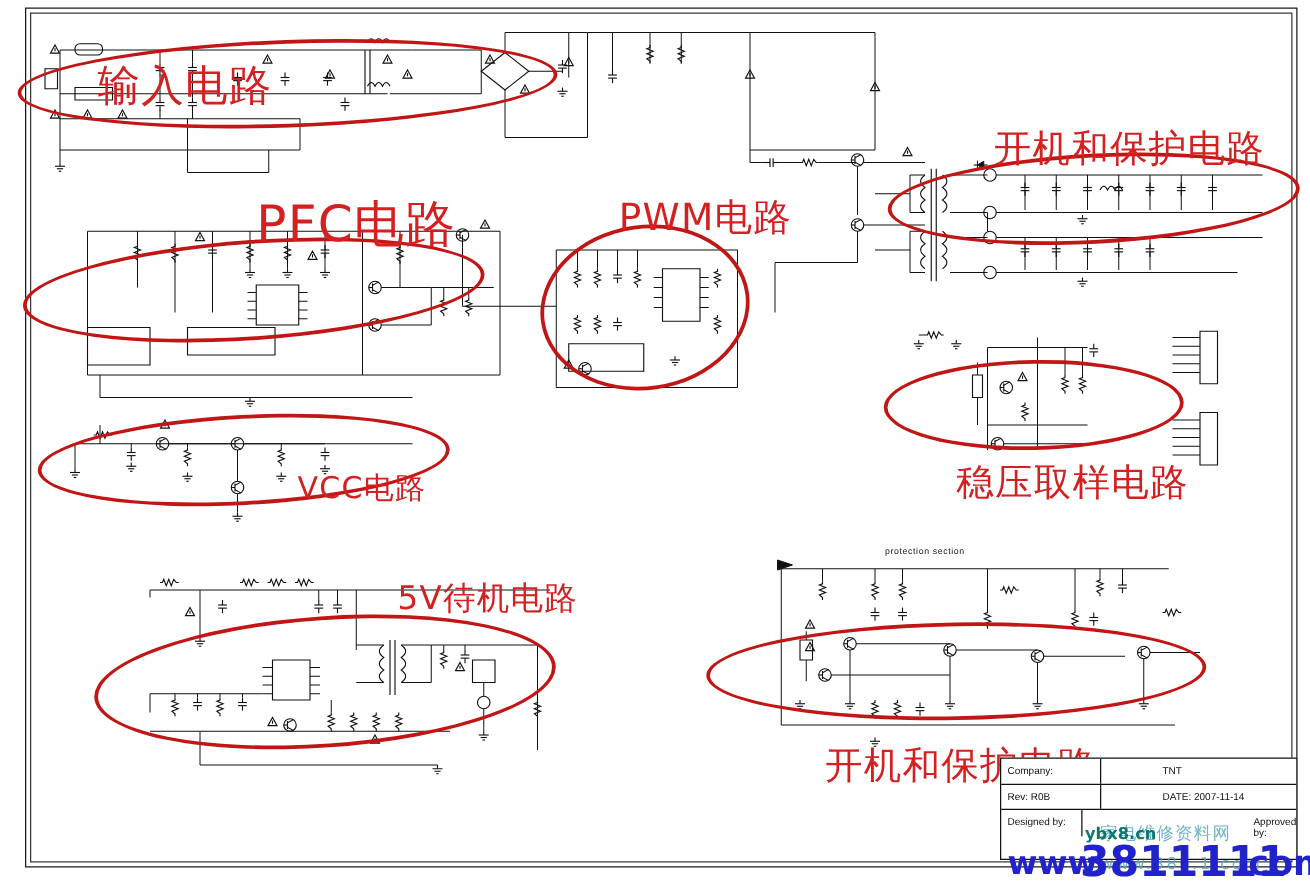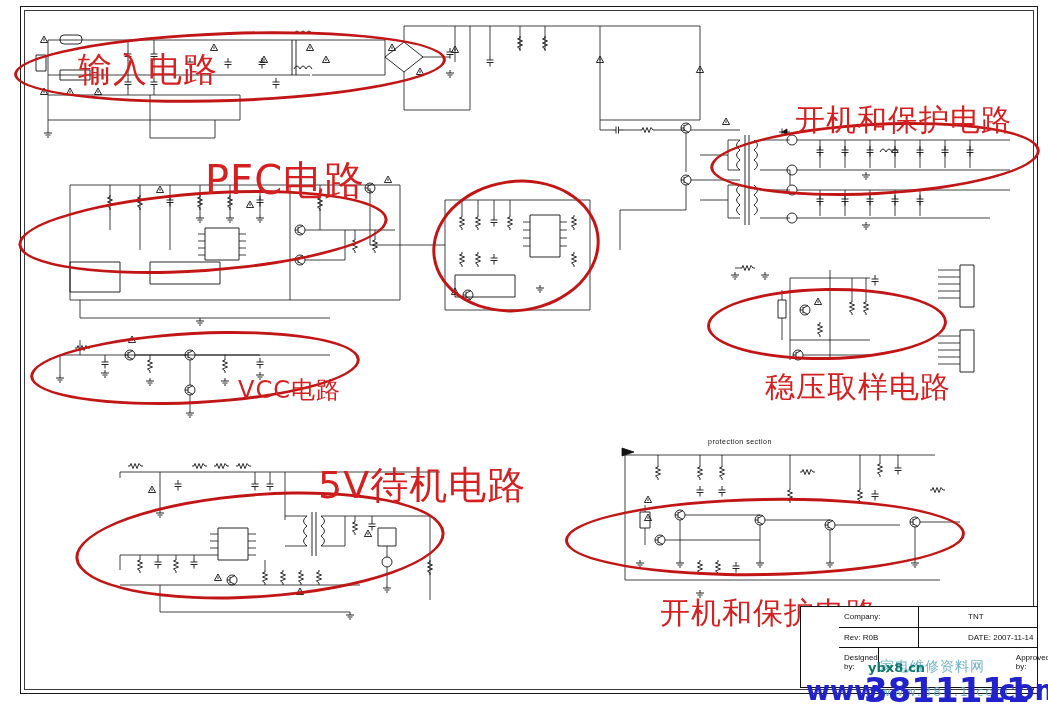--- a/index.html
+++ b/index.html
@@ -27,21 +27,21 @@
     box-sizing:border-box;background:transparent;}
   .ann-ell.rot{transform-origin:50% 50%;}
 
   
   .ann-tx{position:absolute;color:#d42020;white-space:nowrap;
     font-family:"DejaVu Sans","Liberation Sans",sans-serif;
     font-weight:400;letter-spacing:1px;line-height:1;}
 
   
   .tb{position:absolute;left:800px;top:606px;width:238px;height:82px;
-      border:1px solid #111;box-sizing:border-box;background:#fff;padding-left:38px;}
+      border:1px solid #111;box-sizing:border-box;background:#fff;}
   .tb-row{display:flex;height:20.5px;border-bottom:1px solid #111;box-sizing:border-box;}
   .tb-row:last-child{border-bottom:none;}
   .tb-c1{width:80px;border-right:1px solid #111;box-sizing:border-box;
          font-size:8px;color:#111;padding:5px 0 0 5px;}
   .tb-c2{flex:1;font-size:8px;color:#111;padding:5px 0 0 5px;margin-left:44px;}
   .tb-c2.split{display:flex;}
   .tb-c2a{width:88px;}
   .tb-c2b{flex:1;}
 
   
@@ -630,23 +630,24 @@
   <div class="ann-ell rot" style="left:18px;top:192px;width:370px;height:80px;transform:rotate(-4deg);"></div>
   <div class="ann-ell rot" style="left:432px;top:180px;width:168px;height:132px;transform:rotate(-8deg);"></div>
   <div class="ann-ell rot" style="left:30px;top:332px;width:330px;height:72px;transform:rotate(-3deg);"></div>
   <div class="ann-ell rot" style="left:707px;top:288px;width:240px;height:72px;transform:rotate(-1deg);"></div>
   <div class="ann-ell rot" style="left:75px;top:493px;width:370px;height:105px;transform:rotate(-4deg);"></div>
   <div class="ann-ell rot" style="left:565px;top:498px;width:400px;height:78px;transform:rotate(-1deg);"></div>
 
   <div class="ann-tx" style="left:78px;top:52px;font-size:34px;">输入电路</div>
   <div class="ann-tx" style="left:795px;top:105px;font-size:30px;">开机和保护电路</div>
   <div class="ann-tx" style="left:205px;top:160px;font-size:40px;">PFC电路</div>
+  <div class="ann-tx" style="left:495px;top:160px;font-size:30px;">PWM电路</div>
   <div class="ann-tx" style="left:238px;top:378px;font-size:24px;">VCC电路</div>
   <div class="ann-tx" style="left:765px;top:372px;font-size:30px;">稳压取样电路</div>
-  <div class="ann-tx" style="left:318px;top:466px;font-size:38px;">5V待机电路</div>
+  <div class="ann-tx" style="left:318px;top:466px;font-size:26px;">5V待机电路</div>
   <div class="ann-tx" style="left:660px;top:598px;font-size:30px;">开机和保护电路</div>
 
   <div class="tb">
     <div class="tb-row">
       <div class="tb-c1">Company:</div>
       <div class="tb-c2">TNT</div>
     </div>
     <div class="tb-row">
       <div class="tb-c1">Rev:  R0B</div>
       <div class="tb-c2">DATE: 2007-11-14</div>

